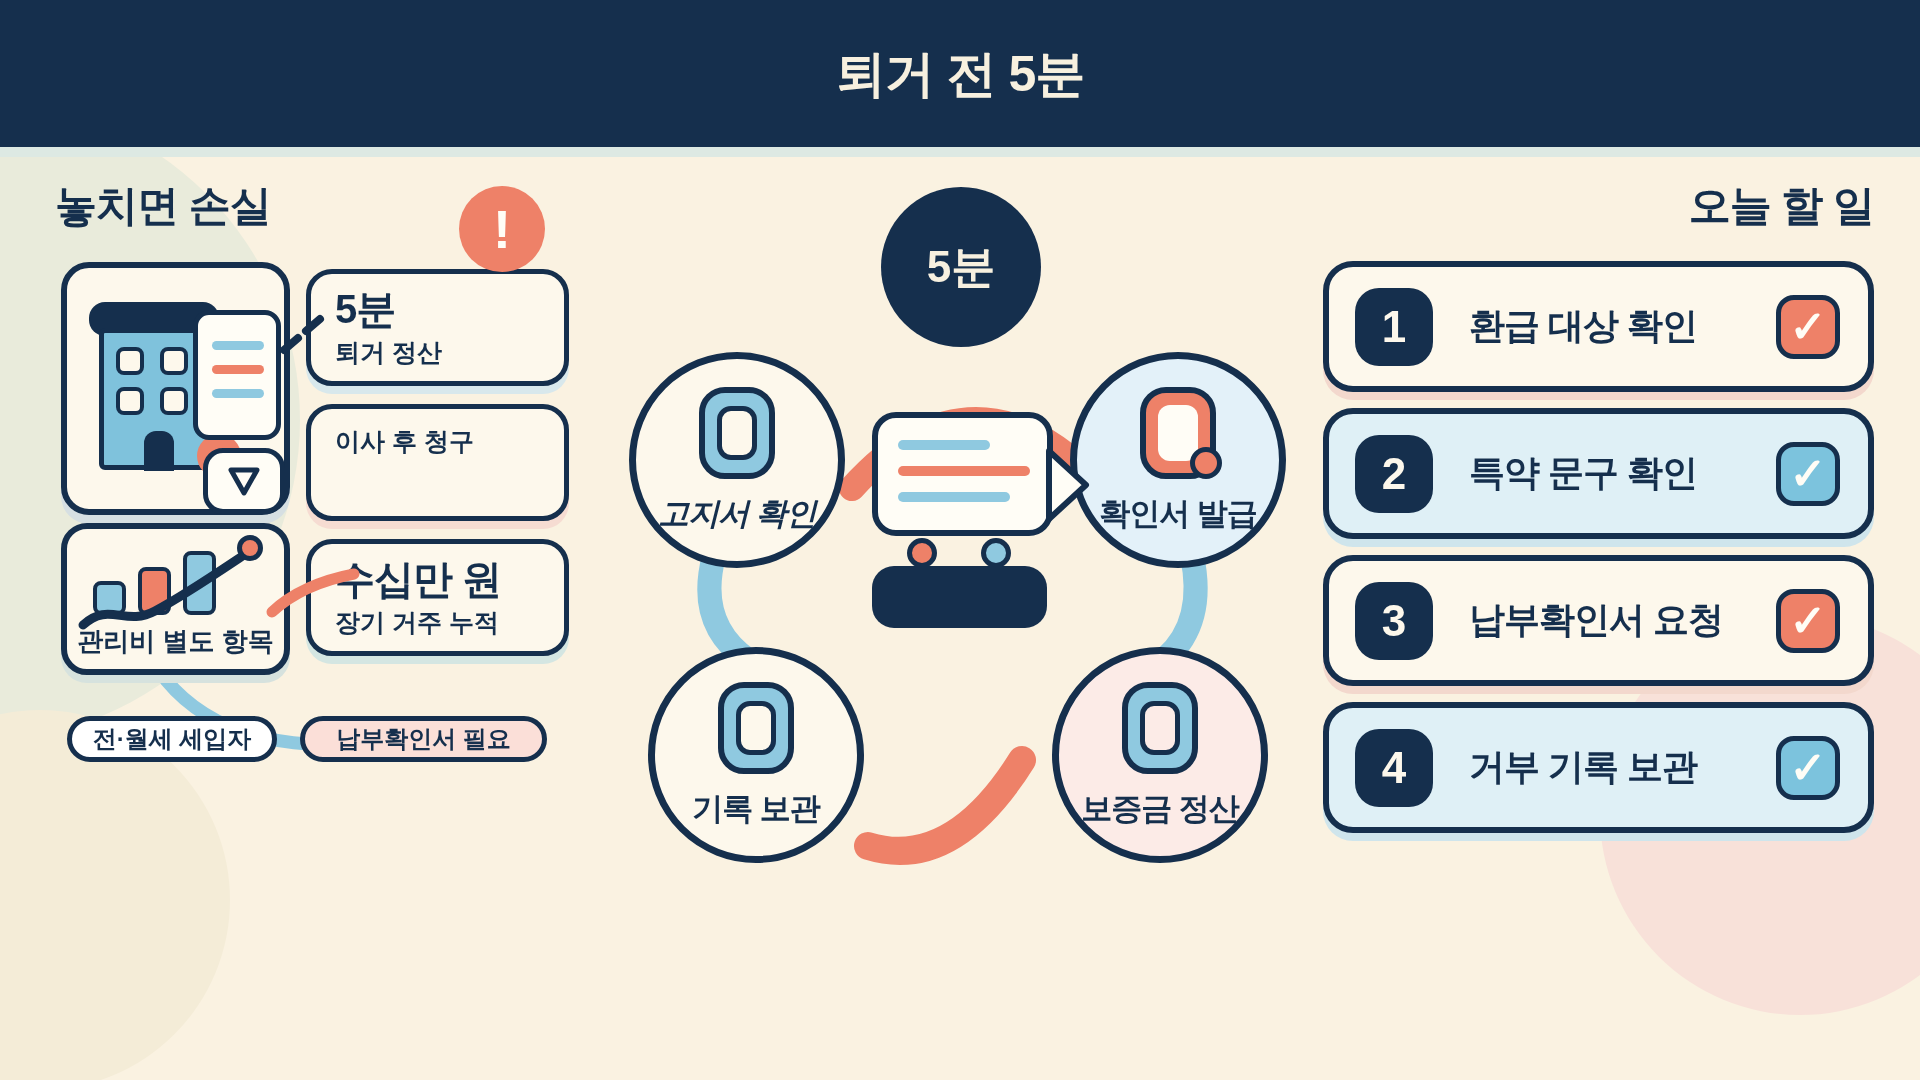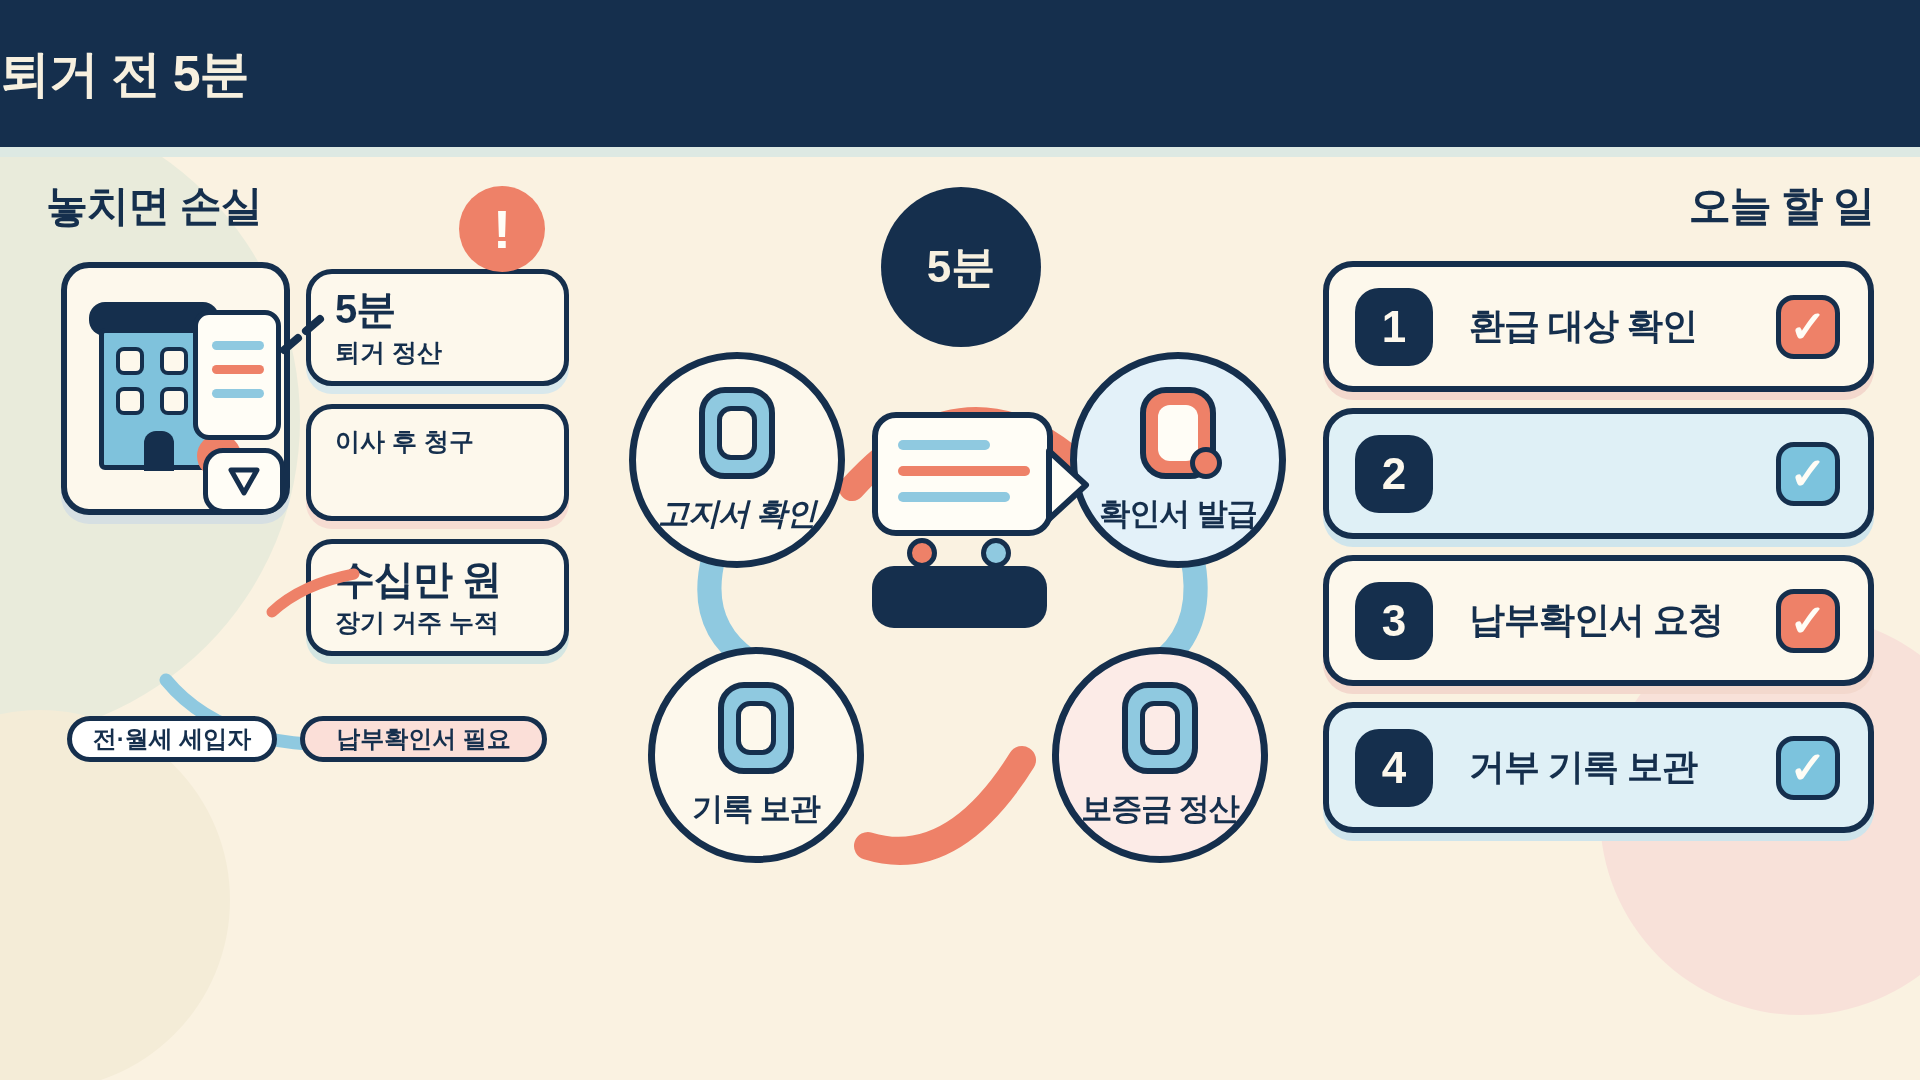--- a/index.html
+++ b/index.html
@@ -18,21 +18,21 @@
   .blob-cream { left:-150px; top:710px;  width:380px; height:380px; background:#f4ecd7; }
   .blob-pink  { left:1600px; top:615px;  width:400px; height:400px; background:#f8e1d9; }
 
   svg.layer { position:absolute; left:0; top:0; width:1920px; height:1080px; }
   #arcs { z-index:1; }
   #overlay { z-index:6; pointer-events:none; }
   .z2 { z-index:2; }
 
   
   .header { left:0; top:0; width:1920px; height:147px; background:#152f4d; z-index:5;
-            display:flex; flex-direction:column; justify-content:center; gap:6px; }
+            display:flex; flex-direction:column; align-items:center; justify-content:center; gap:6px; }
   .header .t { color:#f7f0df; font-size:50px; font-weight:800; letter-spacing:-1px; line-height:56px; }
   .header-band { left:0; top:147px; width:1920px; height:10px; background:#dde9e3; z-index:5; }
 
   .section-heading { font-size:42px; font-weight:800; color:#152f4d; z-index:3; letter-spacing:-1px; }
 
   
   .card { position:absolute; background:#fdf8ec; border:6px solid #152f4d; border-radius:28px; z-index:2; }
 
   
   .alert-badge { left:459px; top:186px; width:86px; height:86px; border-radius:50%;
@@ -133,21 +133,21 @@
     <path d="M 1192 556 Q 1206 622 1166 658" fill="none" stroke="#8fc9e0" stroke-width="24" stroke-linecap="round"></path>
     <path d="M 868 846 Q 952 872 1022 760" fill="none" stroke="#ee8168" stroke-width="28" stroke-linecap="round"></path>
     <path d="M 166 680 Q 214 738 308 744" fill="none" stroke="#8fc9e0" stroke-width="13" stroke-linecap="round"></path>
   </svg>
 
   <div class="abs header">
     <div class="t">퇴거 전 5분</div>
   </div>
   <div class="abs header-band"></div>
 
-  <div class="abs section-heading" style="left:46px; top:178px;">놓치면 손실</div>
+  <div class="abs section-heading" style="left:55px; top:178px;">놓치면 손실</div>
 
   <div class="abs alert-badge">
     <span>!</span>
   </div>
 
   <div class="card building-card">
     <div class="abs roof"></div>
     <div class="abs bbody">
       <div class="bwin" style="left:12px; top:14px;"></div>
       <div class="bwin" style="left:56px; top:14px;"></div>
@@ -173,20 +173,30 @@
     <div class="fs">퇴거 정산</div>
   </div>
   <div class="card fact" style="top:404px; box-shadow:0 8px 0 #f6dcd2;">
     <div class="fs">이사 후 청구</div>
   </div>
   <div class="card fact" style="top:539px; box-shadow:0 8px 0 #d4e6e2;">
     <div class="ft">수십만 원</div>
     <div class="fs">장기 거주 누적</div>
   </div>
 
+  <div class="card chart-card">
+    <div class="bar" style="left:26px; top:52px; width:33px; height:34px; background:#8fc9e0;"></div>
+    <div class="bar" style="left:71px; top:38px; width:33px; height:48px; background:#ee8168;"></div>
+    <div class="bar" style="left:116px; top:22px; width:33px; height:64px; background:#8fc9e0;"></div>
+    <svg style="position:absolute; left:0; top:0;" width="217" height="110" viewBox="0 0 217 110">
+      <path d="M 16 96 C 42 72 58 98 88 82 S 150 44 180 24" fill="none" stroke="#152f4d" stroke-width="9" stroke-linecap="round"></path>
+    </svg>
+    <div class="trend-dot"></div>
+    <div class="chart-label">관리비 별도 항목</div>
+  </div>
 
   <div class="pill pill-tenant">전·월세 세입자</div>
   <div class="pill pill-receipt">납부확인서 필요</div>
 
   <div class="abs time-badge">
     <span>5분</span>
   </div>
 
   <div class="step-circle" style="left:629px; top:352px;font-style:italic;">
     <div class="sq-outer">
@@ -237,20 +247,21 @@
       </div>
     <div class="todo-label">환급 대상 확인</div>
     <div class="check check-coral">
         <span>✓</span>
       </div>
   </div>
   <div class="todo-item todo-blue" style="top:408px;">
     <div class="num-badge">
         <span>2</span>
       </div>
+    <div class="todo-label">특약 문구 확인</div>
     <div class="check check-sky">
         <span>✓</span>
       </div>
   </div>
   <div class="todo-item todo-cream" style="top:555px;">
     <div class="num-badge">
         <span>3</span>
       </div>
     <div class="todo-label">납부확인서 요청</div>
     <div class="check check-coral">

